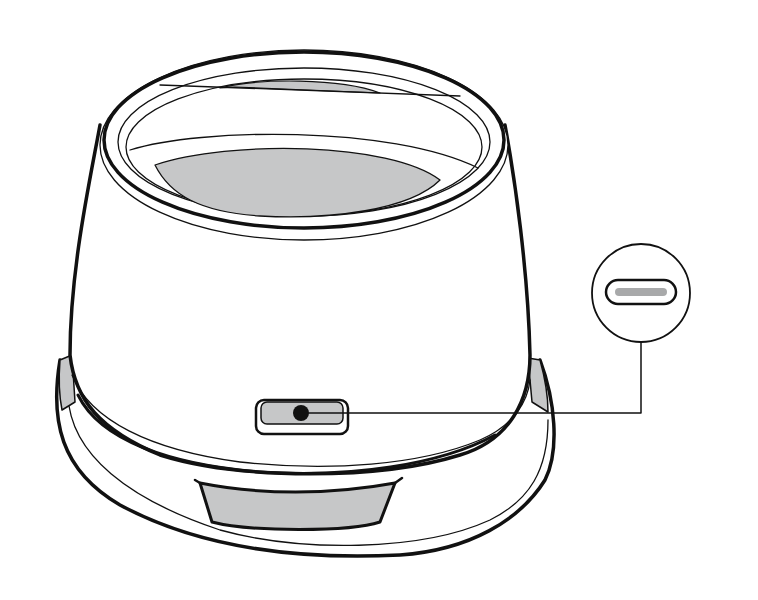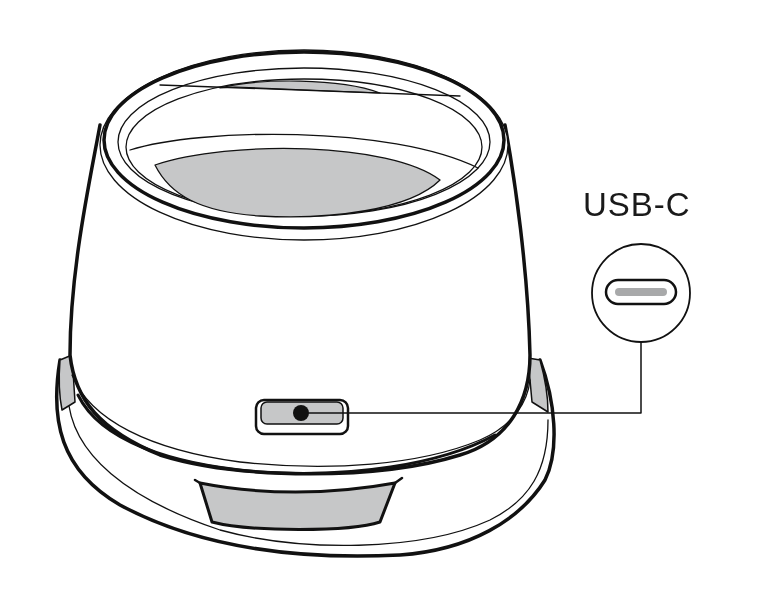--- a/index.html
+++ b/index.html
@@ -62,14 +62,13 @@
       <path d="M309,413 L641,413 L641,341" stroke-width="1.5"></path>
 
       <g>
         <circle cx="641" cy="293" r="49" fill="#fff" stroke-width="1.8"></circle>
         <rect x="606" y="280" width="70" height="24" rx="12" stroke-width="2.5" fill="#fff"></rect>
         <rect x="615" y="288" width="52" height="8" rx="4" fill="#a8a9aa" stroke="none"></rect>
       </g>
     </g>
   </svg>
 
-  <div class="label">USB-C</div>
 </div>
 
 </body></html>

